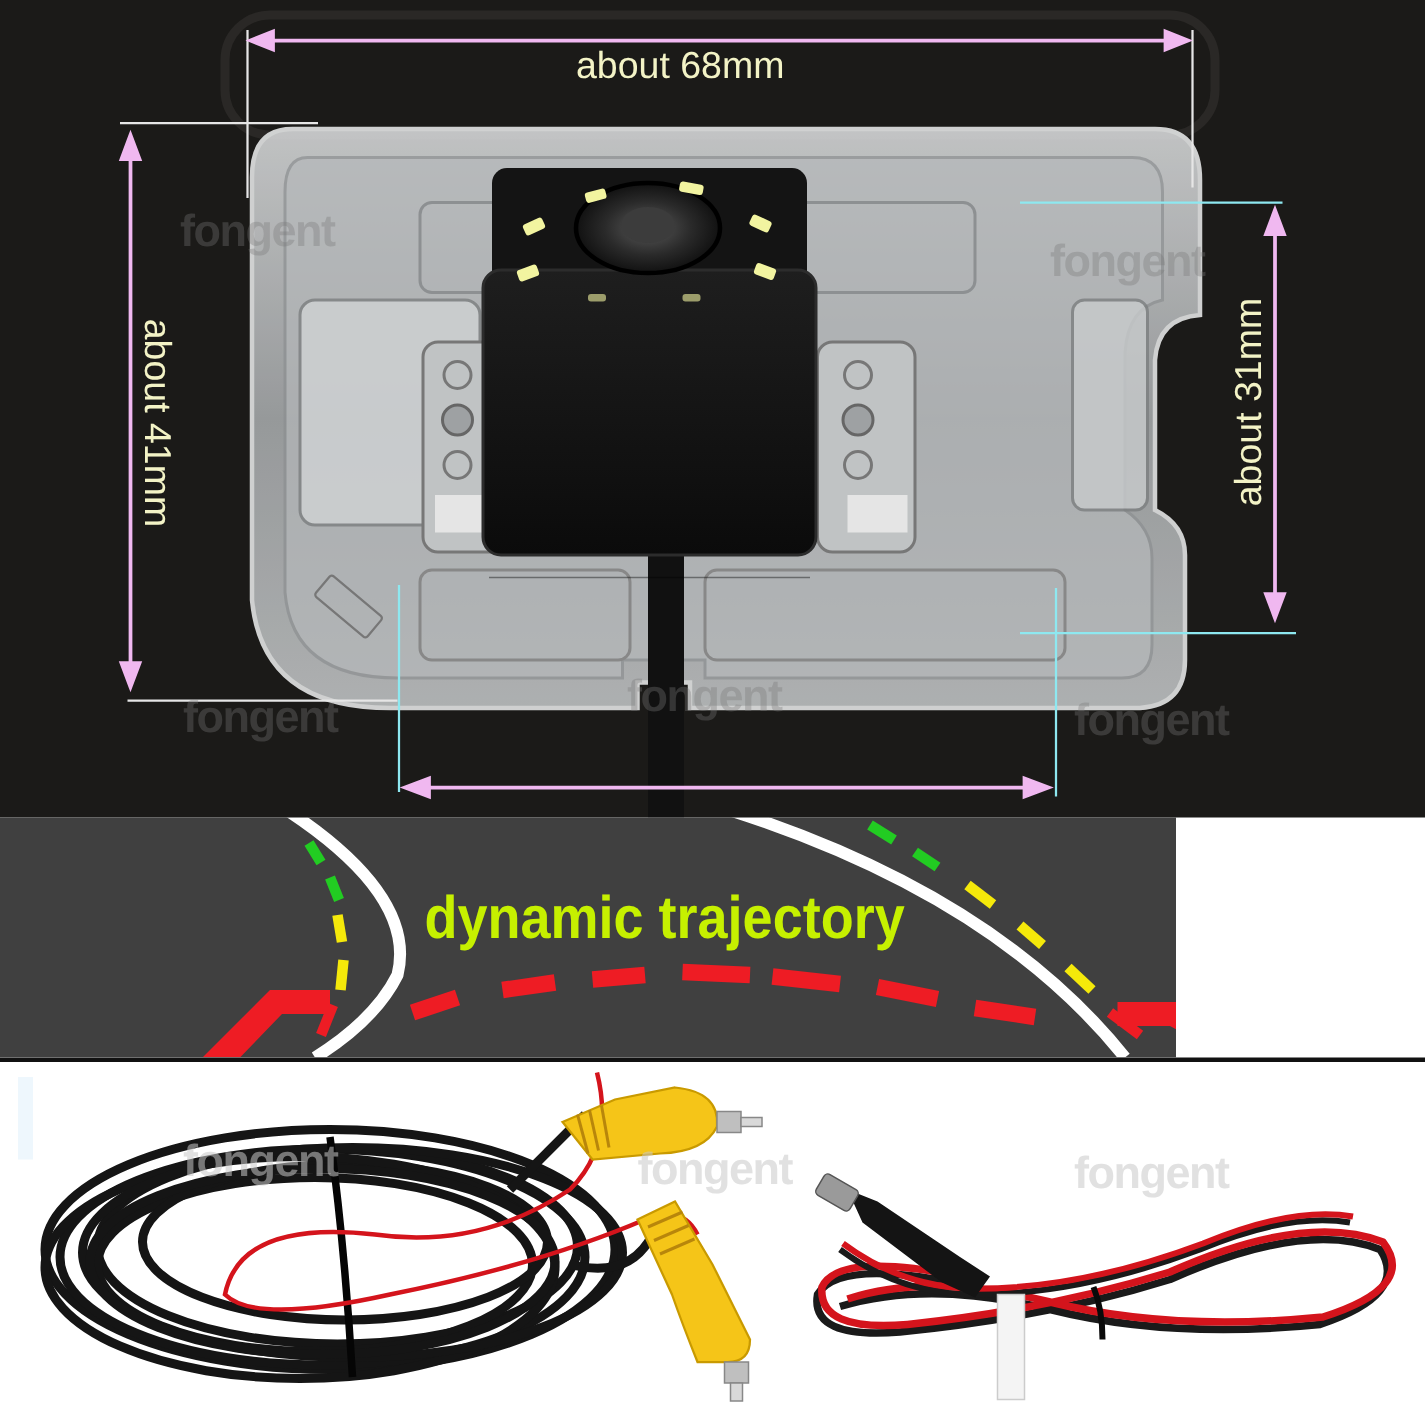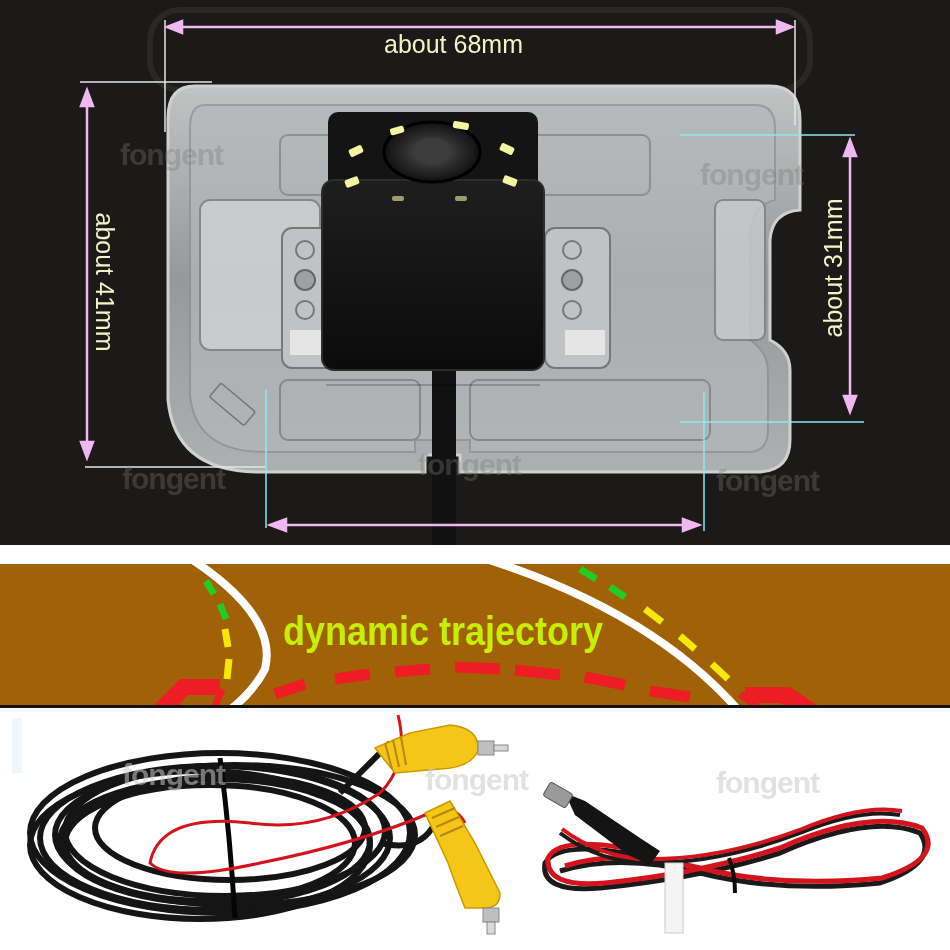--- a/index.html
+++ b/index.html
@@ -1,18 +1,18 @@
 <!DOCTYPE html>
 <html><head>
 <meta charset="utf-8">
 <style>
   html, body { margin:0; padding:0; }
   body { width:950px; height:950px; position:relative; overflow:hidden; background:#ffffff; font-family:"Liberation Sans", sans-serif; }
   .panel-top { position:absolute; left:0; top:0; width:950px; height:545px; background:#1b1a18; overflow:hidden; }
-  .panel-mid { position:absolute; left:0; top:545px; width:950px; height:160px; background:#a16207; overflow:hidden;margin-top:19px; }
+  .panel-mid { position:absolute; left:0; top:545px; width:784px; height:160px; background:#404040; overflow:hidden; }
   .panel-bot { position:absolute; left:0; top:705px; width:950px; height:245px; background:#ffffff; overflow:hidden; border-top:3px solid #111; box-sizing:border-box; }
   svg { position:absolute; left:0; top:0; }
   .dim-label { position:absolute; color:#f3f3c6; font-size:25px; white-space:nowrap; }
   .dim-label.vert-ccw { transform-origin:center; transform:rotate(90deg); }
   .dim-label.vert-cw { transform-origin:center; transform:rotate(-90deg); }
   .watermark { position:absolute; font-size:30px; font-weight:bold; color:rgba(120,120,120,0.35); white-space:nowrap; letter-spacing:-1px; }
   .watermark.light { color:rgba(200,200,200,0.55); }
   .traj-label { position:absolute; left:283px; top:590px; color:#c6f000; font-size:40px; font-weight:bold; transform:scaleX(0.9); transform-origin:left center; white-space:nowrap; }
 </style>
 </head>

